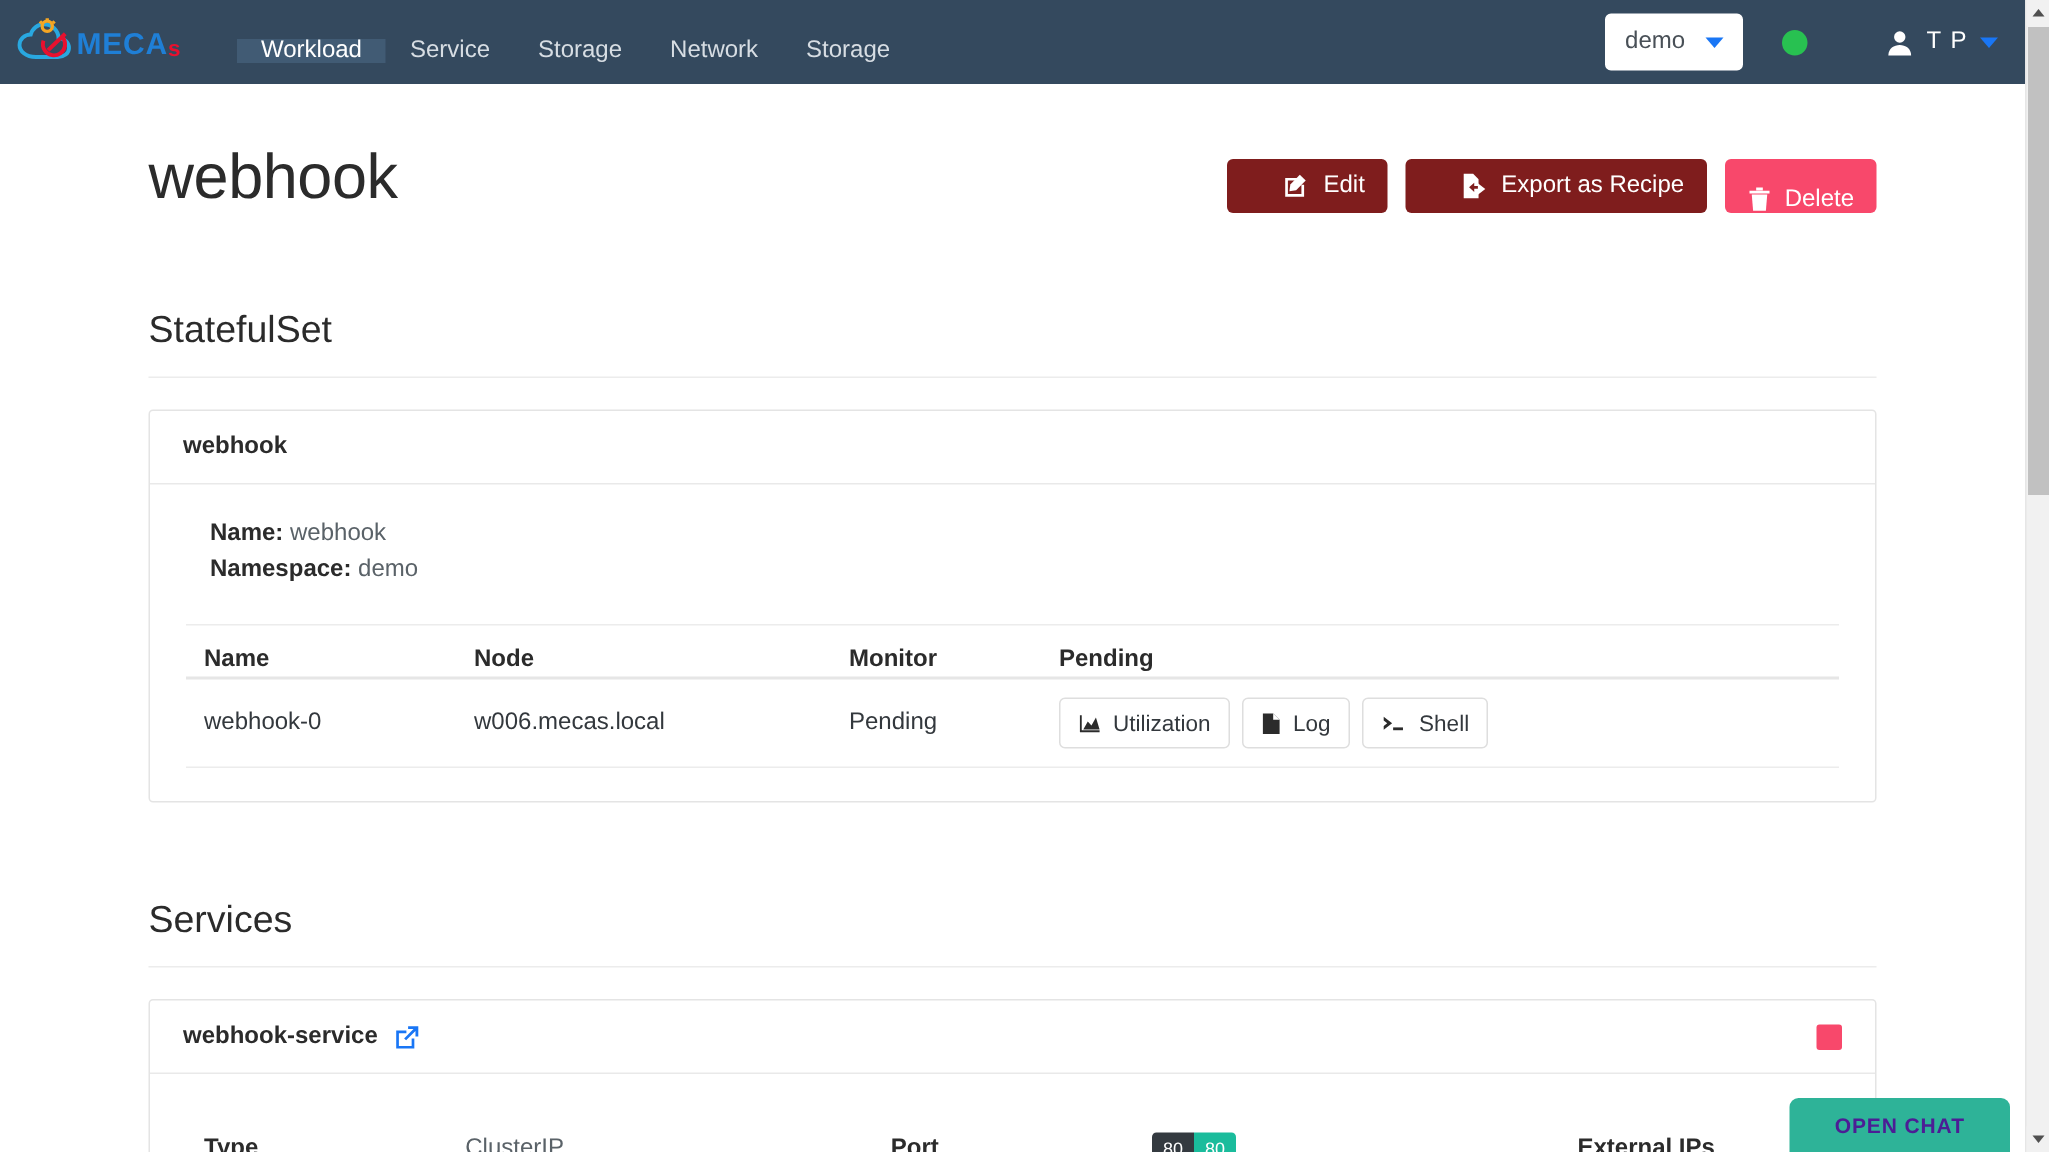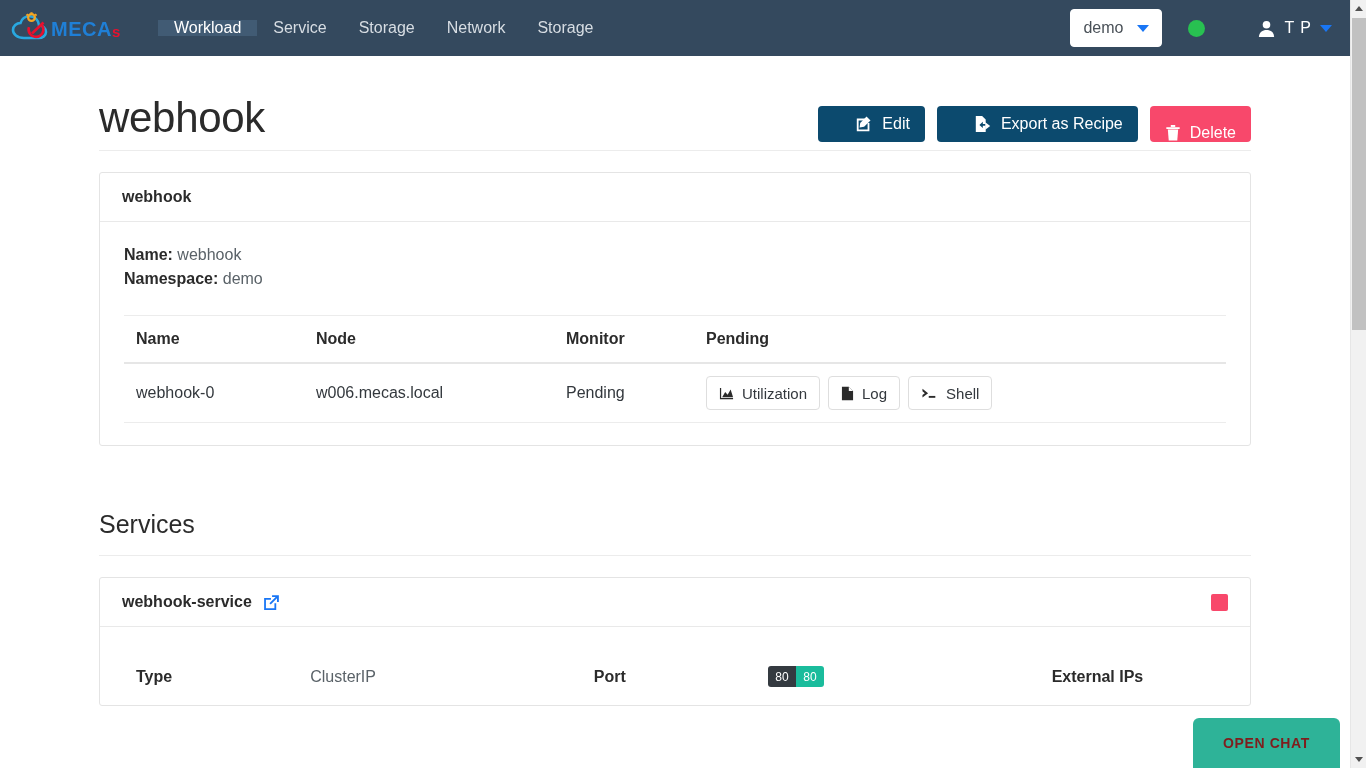--- a/index.html
+++ b/index.html
@@ -55,21 +55,21 @@
     display: flex; align-items: stretch;
     z-index: 50;
     gap: 18px;
   }
   #brand {
     display: flex; align-items: center;
     padding: 0 14px 0 10px;
     height: 56px;
   }
   #brand svg { display: block; }
-  .nav-links { display: flex; align-items: center; height: 56px; }
+  .nav-links { display: flex; align-items: flex-start; height: 56px; margin-top: 26px; }
   .nav-link {
     display: flex; align-items: center;
     padding: 0 16px;
     color: #d7dde3;
     font-size: 16px;
     line-height: 1;
     cursor: pointer;
     text-decoration: none;
     white-space: nowrap;
   }
@@ -148,21 +148,21 @@
     height: 36px;
     padding: 0 15px;
     border: none;
     border-radius: 4px;
     color: #ffffff;
     font-size: 16px;
     font-family: "Liberation Sans", sans-serif;
     cursor: pointer;
     white-space: nowrap;
   }
-  .btn-teal { background: #0c4a6e; padding-left: 37px; }
+  .btn-teal { background: #7f1d1d; padding-left: 37px; }
   .btn-red  { background: #f8486b; align-items: flex-end; }
   .btn svg { display: block; }
 
   h2.section-title {
     font-size: 25px;
     font-weight: 400;
     color: #2b2b2b;
     margin-top: 64px;
     padding-bottom: 8px;
   }
@@ -181,34 +181,34 @@
     padding: 15px 22px;
     border-bottom: 1px solid #e9e9e9;
     font-size: 16px;
     font-weight: bold;
     color: #2b2b2b;
     display: flex; align-items: center; justify-content: space-between;
   }
   .card-header .hleft { display: flex; align-items: center; gap: 11px; }
   .card-body { padding: 21px 24px 0 24px; }
 
-  .kv { font-size: 16px; color: #5a6268; line-height: 24px; }
+  .kv { font-size: 16px; color: #5a6268; line-height: 24px; margin-left: 16px; }
   .kv b { color: #2b2b2b; font-weight: bold; }
 
   .pods-table {
     width: 100%;
     border-collapse: collapse;
     margin-top: 24px;
   }
   .pods-table th {
     text-align: left;
     font-size: 16px;
     font-weight: bold;
     color: #2b2b2b;
-    padding: 14px 0 14px 12px;
+    padding: 14px 0 2px 12px;
     border-top: 1px solid #ececec;
     border-bottom: 2px solid #e6e6e6;
   }
   .pods-table td {
     font-size: 16px;
     color: #33383d;
     padding: 12px 0 12px 12px;
     border-bottom: 1px solid #ececec;
     vertical-align: middle;
   }
@@ -254,25 +254,25 @@
     color: #ffffff;
     padding: 0 6px;
   }
   .port-left  { background: #343a40; border-radius: 3px 0 0 3px; }
   .port-right { background: #1abc9c; border-radius: 0 3px 3px 0; }
 
   
   #chat-widget {
     position: absolute;
     right: 26px; bottom: 0;
-    width: 147px; height: 50px;
+    width: 147px; height: 36px;
     background: #2eb398;
     border-radius: 6px 6px 0 0;
     display: flex; align-items: center; justify-content: center;
-    color: #7f1d1d;
+    color: #4c1d95;
     font-size: 14px;
     font-weight: bold;
     letter-spacing: 0.6px;
     cursor: pointer;
     z-index: 80;
   }
 </style>
 </head>
 <body>
 
@@ -350,20 +350,21 @@
             <svg width="16" height="18" viewBox="0 0 18 20">
               <path d="M1.5 3.5 h15 v2 h-15 z" fill="#ffffff"></path>
               <path d="M6.5 1 h5 v2.2 h-5 z" fill="#ffffff"></path>
               <path d="M3.2 6.2 h11.6 l-1 12.2 h-9.6 z" fill="#ffffff"></path>
             </svg>
             <span>Delete</span>
           </button>
         </div>
       </div>
 
+      <h2 class="section-title">StatefulSet</h2>
       <div class="section-rule"></div>
 
       <div class="card">
         <div class="card-header">
           <div class="hleft">
             <span>webhook</span>
           </div>
         </div>
         <div class="card-body">
 

